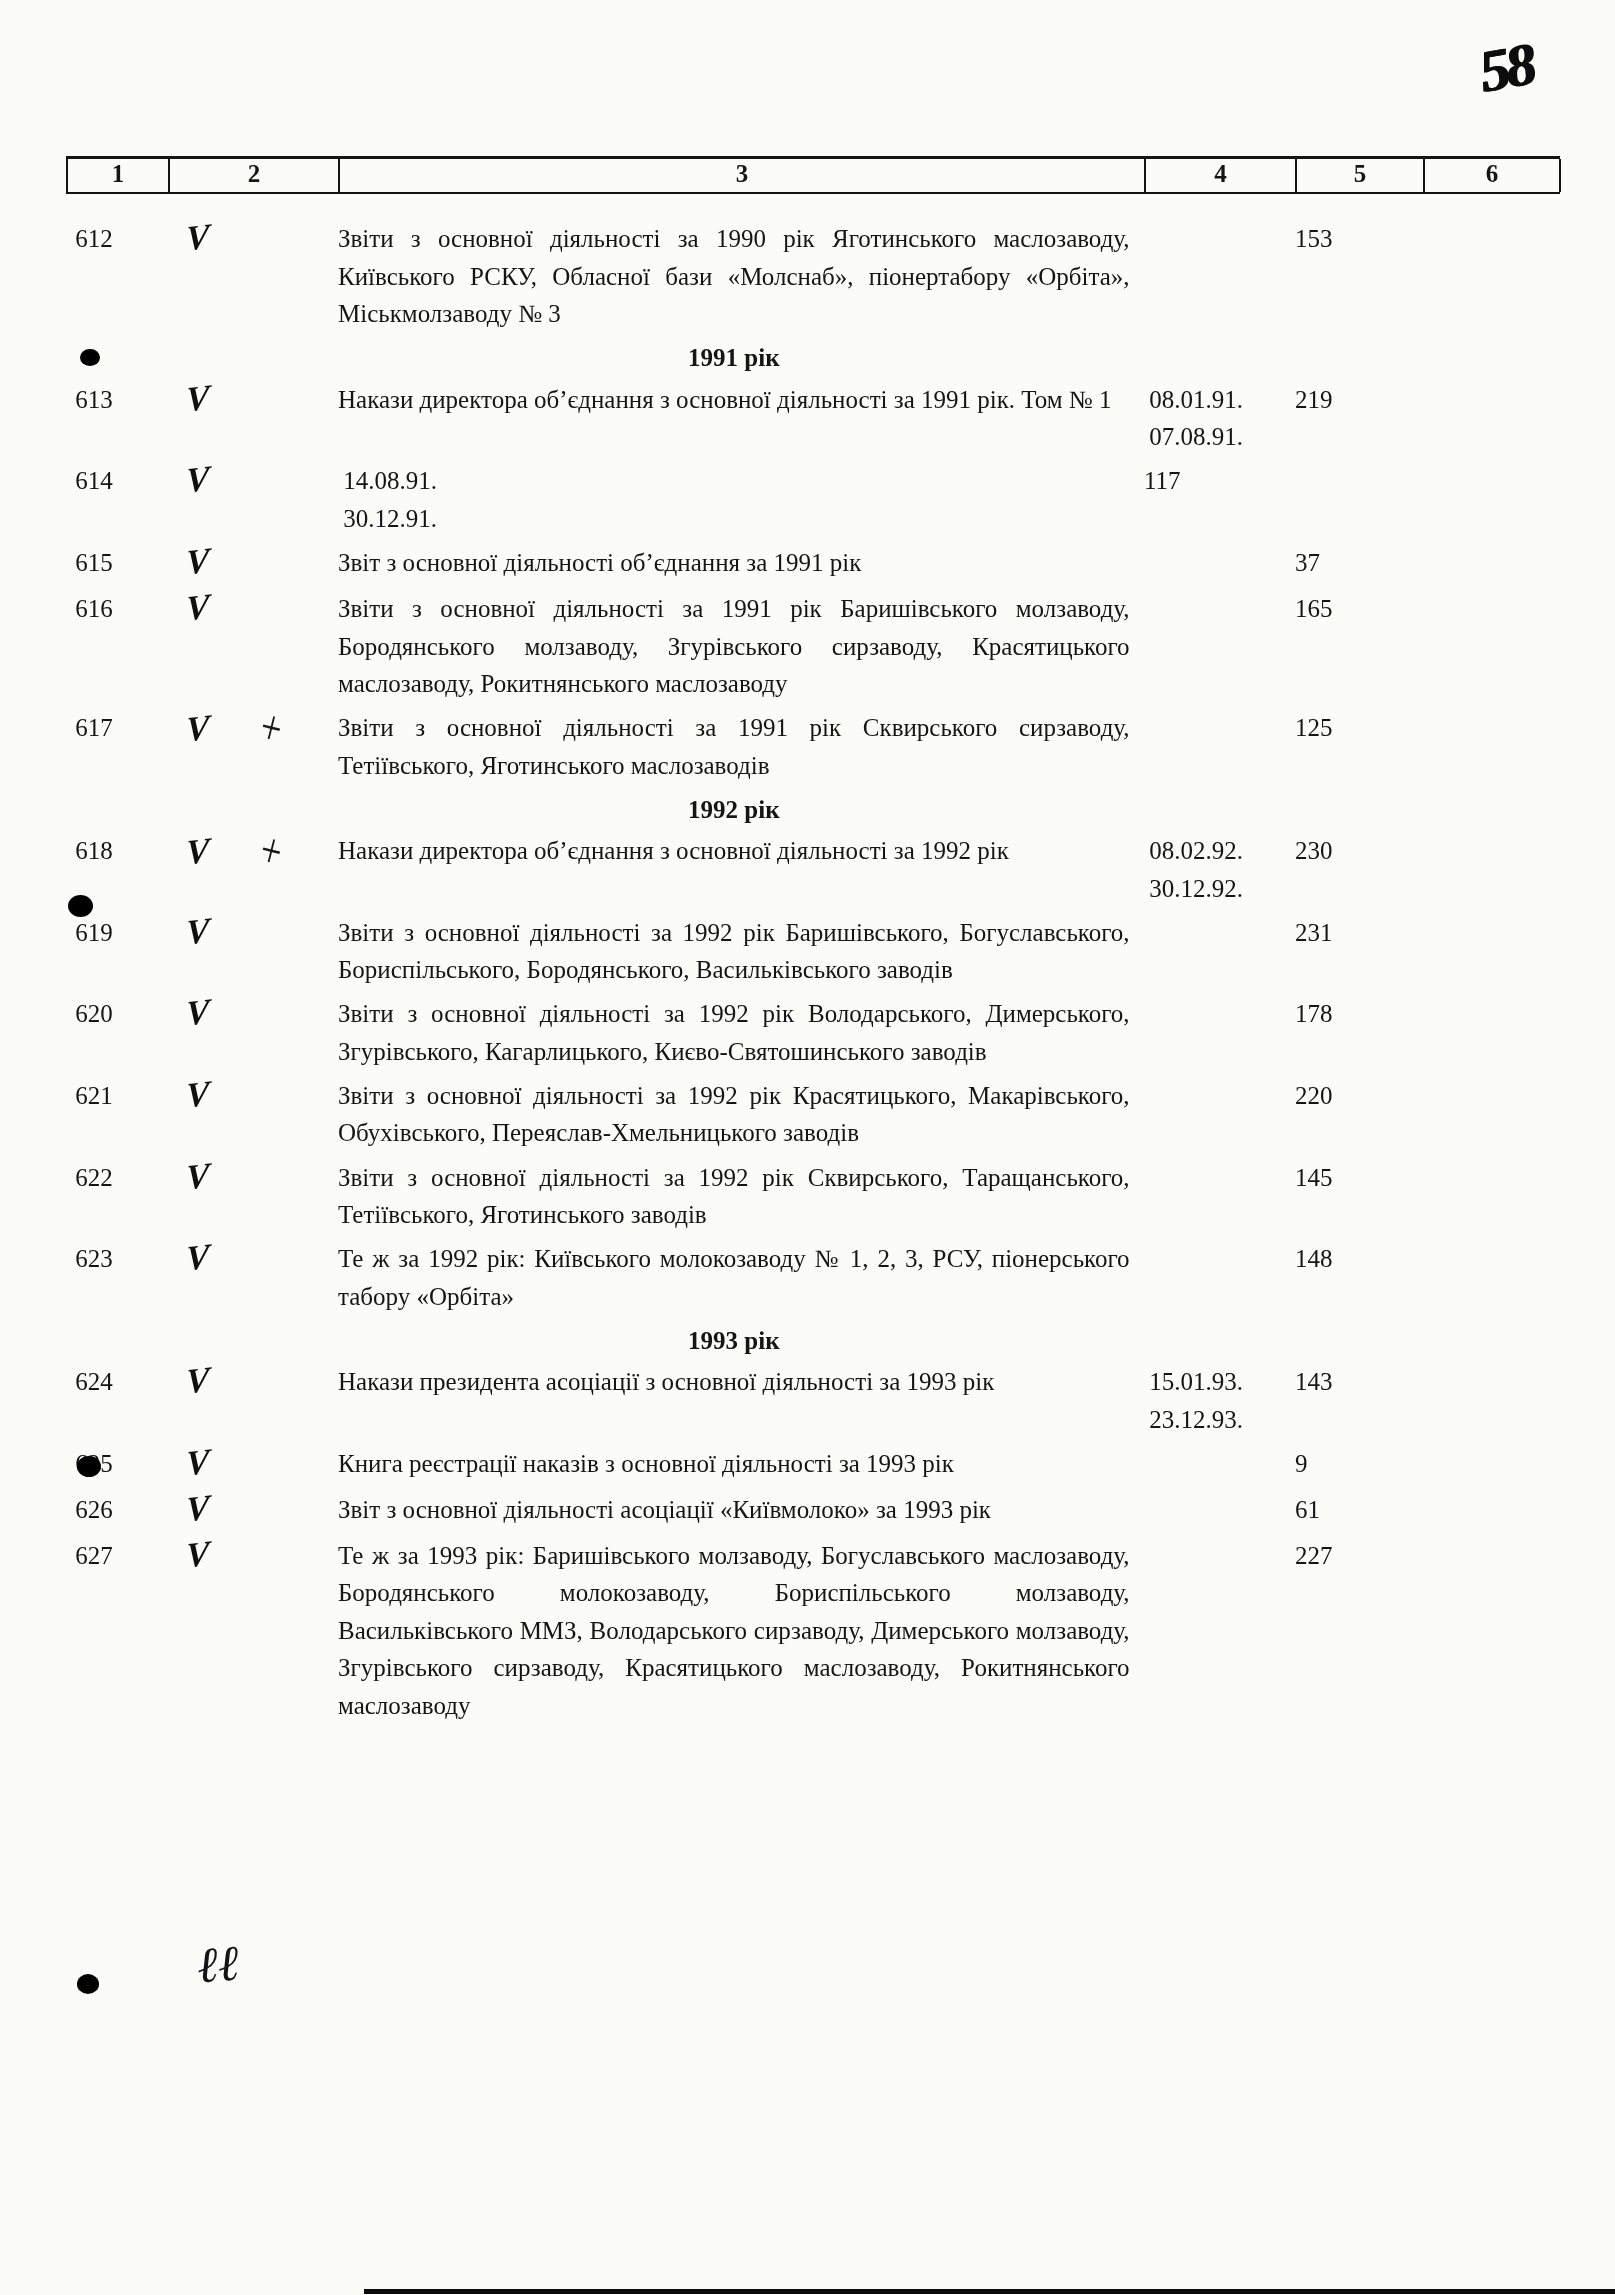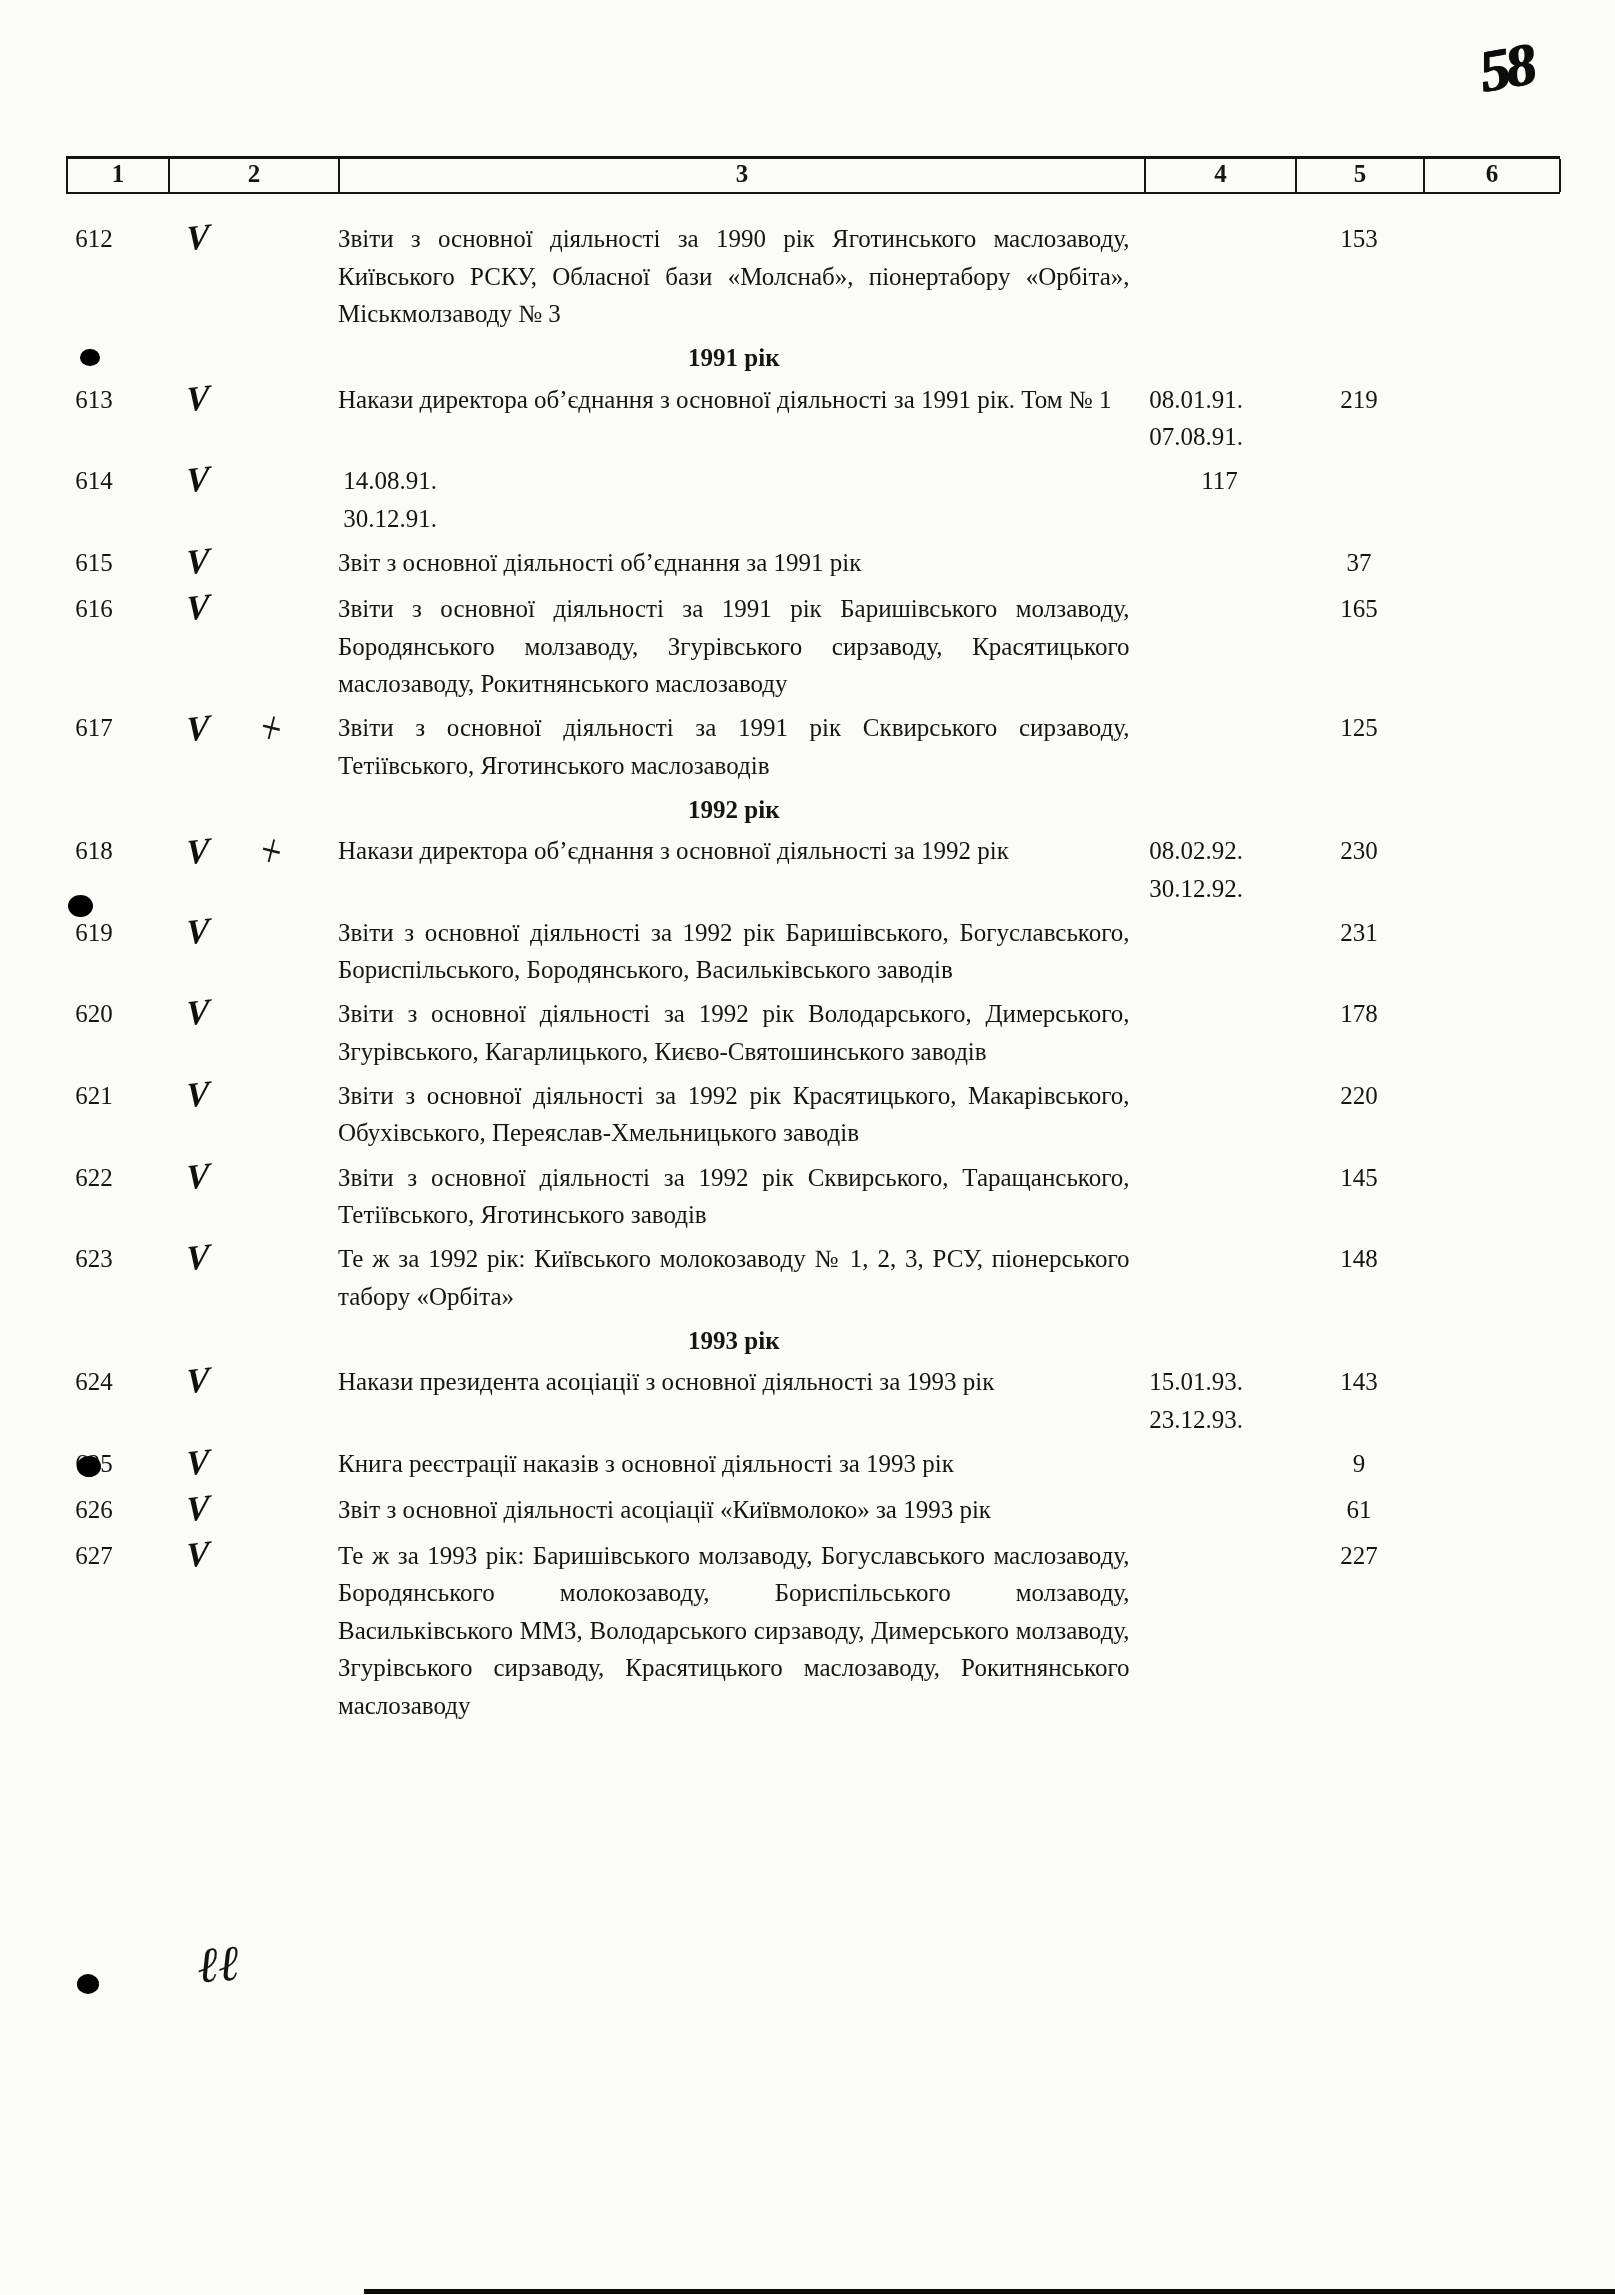--- a/index.html
+++ b/index.html
@@ -40,21 +40,21 @@
   .row{
     display:grid;
     grid-template-columns:102px 170px 806px 151px 128px 138px;
     font-size:25px;line-height:1.5;
     margin-bottom:6.6px;
   }
   .c1{padding-left:9.2px;}
   .c2{padding-left:18.4px;}
   .c3{text-align:justify;text-align-last:left;padding-right:14.4px;}
   .c4{padding-left:5.2px;white-space:nowrap;}
-  .c5{text-align:center;}
+  .c5{}
   .c6{}
   .sec{margin-bottom:3.9px;}
   .sec .c3{text-align-last:center;font-weight:bold;}
   
   .check{
     display:inline-block;
     font-size:35px;line-height:1;
     font-style:italic;font-weight:600;
     transform:rotate(-7deg) skewX(-8deg);
     color:#101010;

